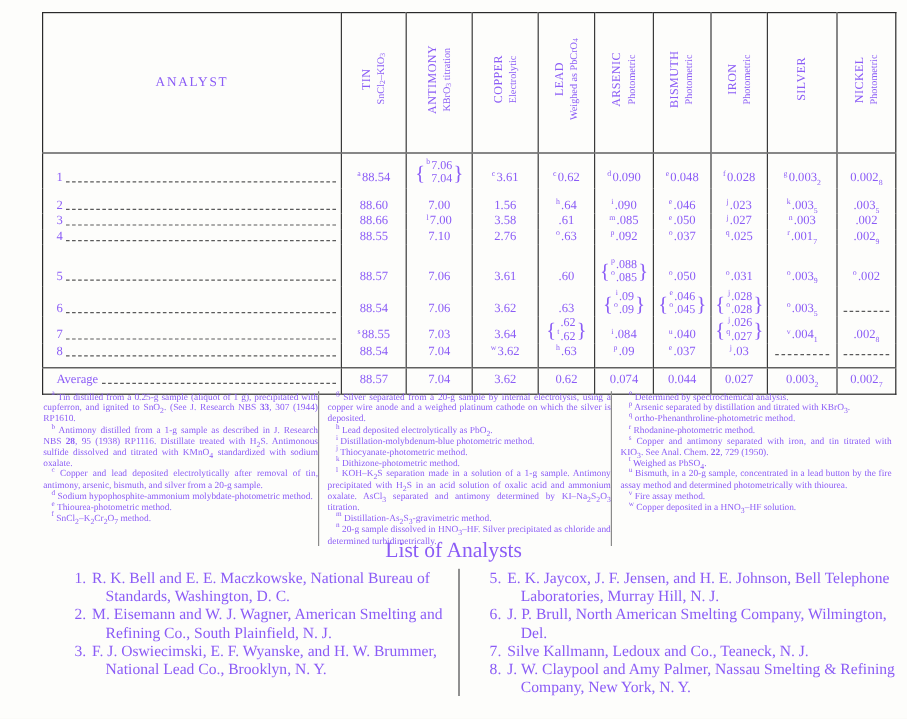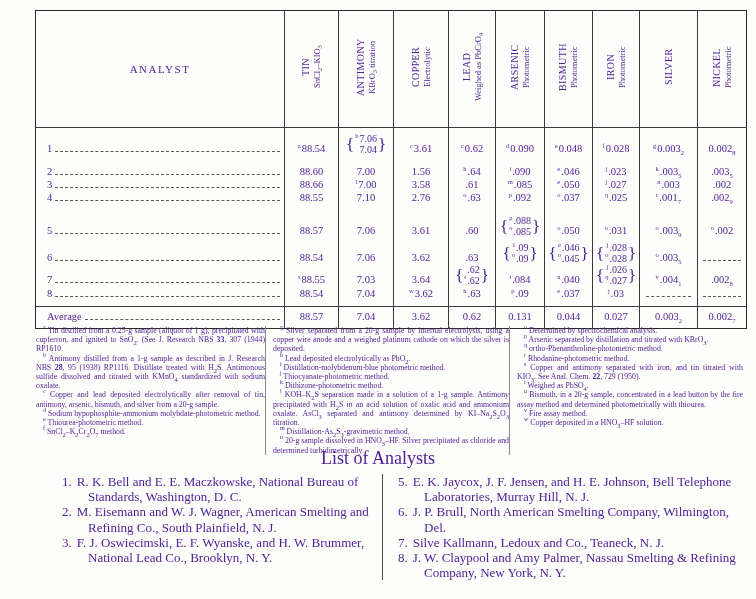--- a/index.html
+++ b/index.html
@@ -1,17 +1,17 @@
 <!DOCTYPE html>
 <html><head>
 <meta charset="utf-8">
 <style>
   html,body{margin:0;padding:0;}
   body{width:756px;height:599px;overflow:hidden;background:#f4f4f2;}
-  .page{position:relative;width:756px;height:599px;background:#fdfdfb;color:#4c1d95;
+  .page{position:relative;width:756px;height:599px;background:#fdfdfb;color:#8b5cf6;
         font-family:"Liberation Serif","DejaVu Serif",serif;}
 
   
   .main-table{position:absolute;left:35px;top:10px;width:711px;border-collapse:collapse;
               table-layout:fixed;border:1.5px solid #2a2a2a;}
   .main-table th,.main-table td{border-left:1px solid #3a3a3a;padding:0;margin:0;}
   .main-table th:first-child,.main-table td:first-child{border-left:none;}
   .main-table thead th{height:116px;border-bottom:1px solid #3a3a3a;vertical-align:bottom;
                        font-weight:normal;}
   .analyst-h{vertical-align:middle !important;text-align:center;font-size:11px;
@@ -53,21 +53,21 @@
   .fcol:nth-child(2){width:236px;}
   .fcol:nth-child(3){width:226px;}
   .fnote{margin:0;font-size:7.8px;line-height:9.2px;text-align:justify;text-indent:7px;}
   .fnote sup{font-size:6px;line-height:0;}
 
   
   .analysts{position:absolute;left:0;top:447px;width:756px;}
   .an-title{text-align:center;font-size:18px;line-height:22px;margin-bottom:5px;}
   .an-cols{display:flex;margin-left:50px;margin-right:8px;justify-content:center;}
   .an-col{width:332px;}
-  .an-col-right{border-left:1px solid #4a4a4a;padding-left:3px;flex:1;}
+  .an-col-right{border-left:1px solid #4a4a4a;padding-left:13px;flex:1;}
   .an-item{margin:0;padding-left:38px;text-indent:-26px;font-size:13px;line-height:15.2px;}
   .an-num{padding-right:5px;}
 </style>
 </head>
 <body>
 
 <div class="page">
 
   <table class="main-table">
     <colgroup>
@@ -263,21 +263,21 @@
       </tbody>
     <tfoot id="tfoot">
         <tr>
           <td class="lblcell">
             <span class="lbl">Average</span>
           </td>
           <td>88.57</td>
           <td>7.04</td>
           <td>3.62</td>
           <td>0.62</td>
-          <td>0.131</td>
+          <td>0.074</td>
           <td>0.044</td>
           <td>0.027</td>
           <td>0.003<sub>2</sub></td>
           <td>0.002<sub>7</sub></td>
         </tr>
       </tfoot>
   </table>
 
   <div class="footnotes" id="footnotes">
       <div class="fcol">

